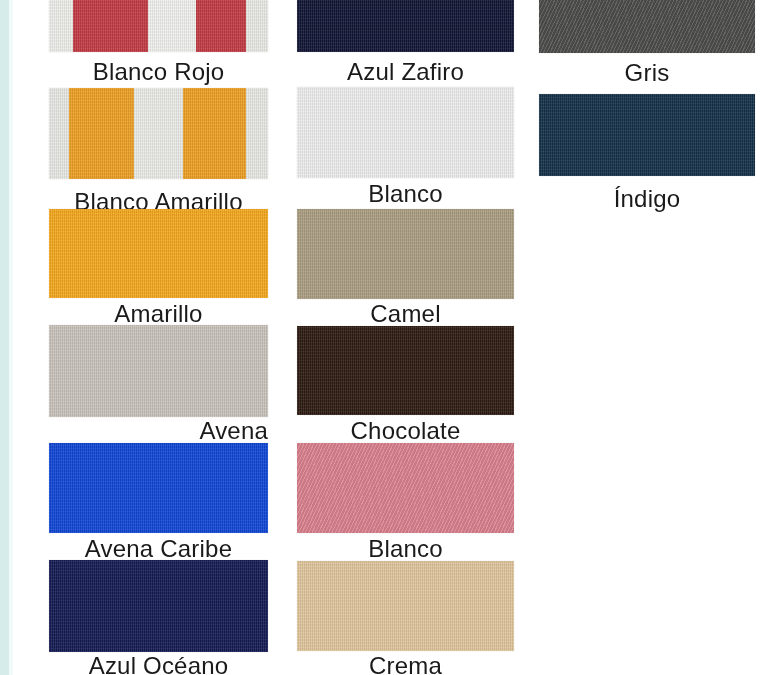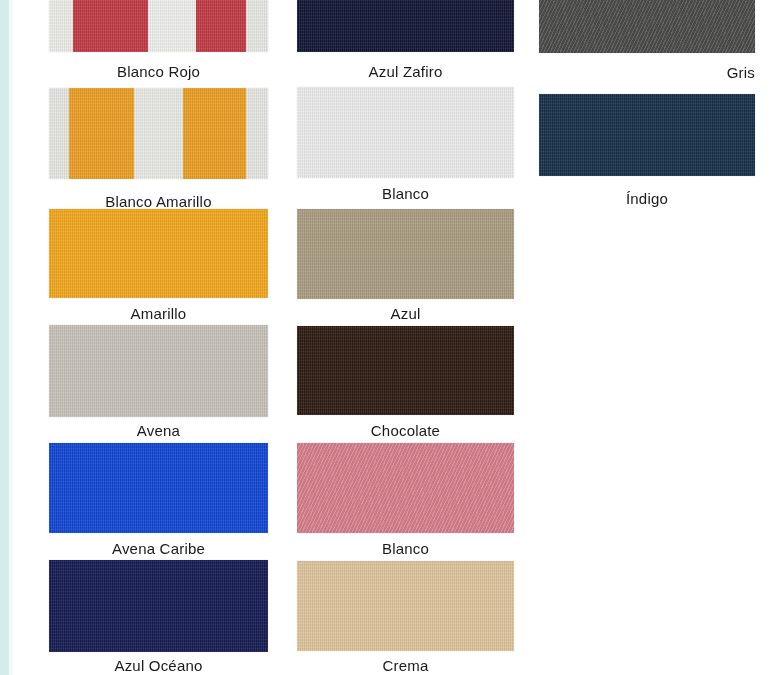--- a/index.html
+++ b/index.html
@@ -86,21 +86,21 @@
         rgba(0,0,0,0.07) 3px);
   }
 
   .label {
     position: absolute;
     left: 0;
     width: 100%;
     text-align: center;
     color: #1a1a1a;
     font-family: "Liberation Sans", sans-serif;
-    font-size: 15px;
+    font-size: 24px;
     font-weight: 400;
     letter-spacing: 0.2px;
     line-height: 24px;
     white-space: nowrap;
   }
 </style>
 </head>
 <body>
 
 <div id="page">
@@ -118,21 +118,21 @@
           <div class="swatch" style="background: linear-gradient(90deg, rgb(232, 232, 228) 0%, rgb(232, 232, 228) 9%, rgb(237, 160, 36) 9%, rgb(237, 160, 36) 39%, rgb(235, 235, 231) 39%, rgb(235, 235, 231) 61%, rgb(237, 160, 36) 61%, rgb(237, 160, 36) 90%, rgb(232, 232, 228) 90%, rgb(232, 232, 228) 100%);"></div>
         </div>
         <div class="label" style="top: 190px; width: 219px;">Blanco Amarillo</div>
         <div class="swatch-cell" style="top: 209px; width: 219px; height: 89px;">
           <div class="swatch" style="background: rgb(244, 168, 29);"></div>
         </div>
         <div class="label" style="top: 302px; width: 219px; text-align: center;">Amarillo</div>
         <div class="swatch-cell" style="top: 325px; width: 219px; height: 92px;">
           <div class="swatch" style="background: rgb(201, 195, 187);"></div>
         </div>
-        <div class="label" style="top: 419px; width: 219px;">Avena</div>
+        <div class="label" style="top: 419px; width: 219px; text-align: right;">Avena</div>
         <div class="swatch-cell" style="top: 443px; width: 219px; height: 90px;">
           <div class="swatch" style="background: rgb(16, 70, 214);"></div>
         </div>
         <div class="label" style="top: 537px; width: 219px;">Avena Caribe</div>
         <div class="swatch-cell" style="top: 560px; width: 219px; height: 92px;">
           <div class="swatch" style="background: rgb(20, 26, 82);"></div>
         </div>
         <div class="label" style="top: 654px; width: 219px;">Azul Océano</div>
       </div>
       <div class="column" style="left: 297px; width: 217px;">
@@ -140,39 +140,39 @@
           <div class="swatch" style="background: rgb(17, 21, 52);"></div>
         </div>
         <div class="label" style="top: 60px; width: 217px;">Azul Zafiro</div>
         <div class="swatch-cell" style="top: 87px; width: 217px; height: 91px;">
           <div class="swatch" style="background: rgb(238, 238, 238);"></div>
         </div>
         <div class="label" style="top: 182px; width: 217px;">Blanco</div>
         <div class="swatch-cell" style="top: 209px; width: 217px; height: 90px;">
           <div class="swatch" style="background: rgb(171, 158, 130);"></div>
         </div>
-        <div class="label" style="top: 302px; width: 217px;">Azul</div>
+        <div class="label" style="top: 302px; width: 217px;">Camel</div>
         <div class="swatch-cell" style="top: 326px; width: 217px; height: 89px;">
           <div class="swatch" style="background: rgb(44, 26, 18);"></div>
         </div>
         <div class="label" style="top: 419px; width: 217px;">Chocolate</div>
         <div class="swatch-cell" style="top: 443px; width: 217px; height: 90px;">
           <div class="swatch twill" style="background: rgb(217, 130, 142);"></div>
         </div>
         <div class="label" style="top: 537px; width: 217px;">Blanco</div>
         <div class="swatch-cell" style="top: 561px; width: 217px; height: 90px;">
           <div class="swatch" style="background: rgb(224, 198, 156);"></div>
         </div>
         <div class="label" style="top: 654px; width: 217px;">Crema</div>
       </div>
       <div class="column" style="left: 539px; width: 216px;">
         <div class="swatch-cell" style="top: -10px; width: 216px; height: 63px;">
           <div class="swatch twill" style="background: rgb(78, 78, 77);"></div>
         </div>
-        <div class="label" style="top: 61px; width: 216px; text-align: right;">Gris</div>
+        <div class="label" style="top: 61px; width: 216px;">Gris</div>
         <div class="swatch-cell" style="top: 94px; width: 216px; height: 82px;">
           <div class="swatch" style="background: rgb(20, 48, 72);"></div>
         </div>
         <div class="label" style="top: 187px; width: 216px;">Índigo</div>
       </div>
     </div>
 
 </div>
 
 </body></html>

